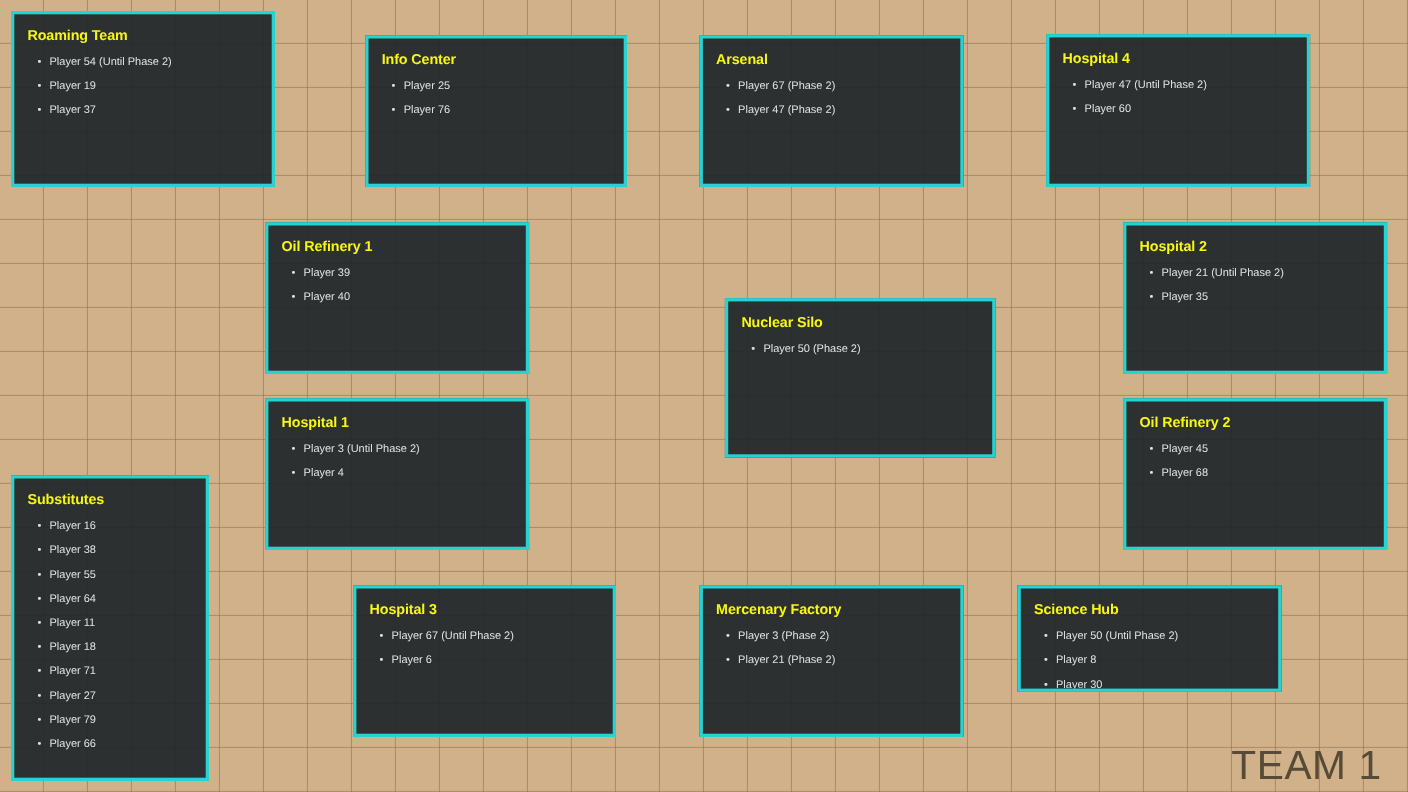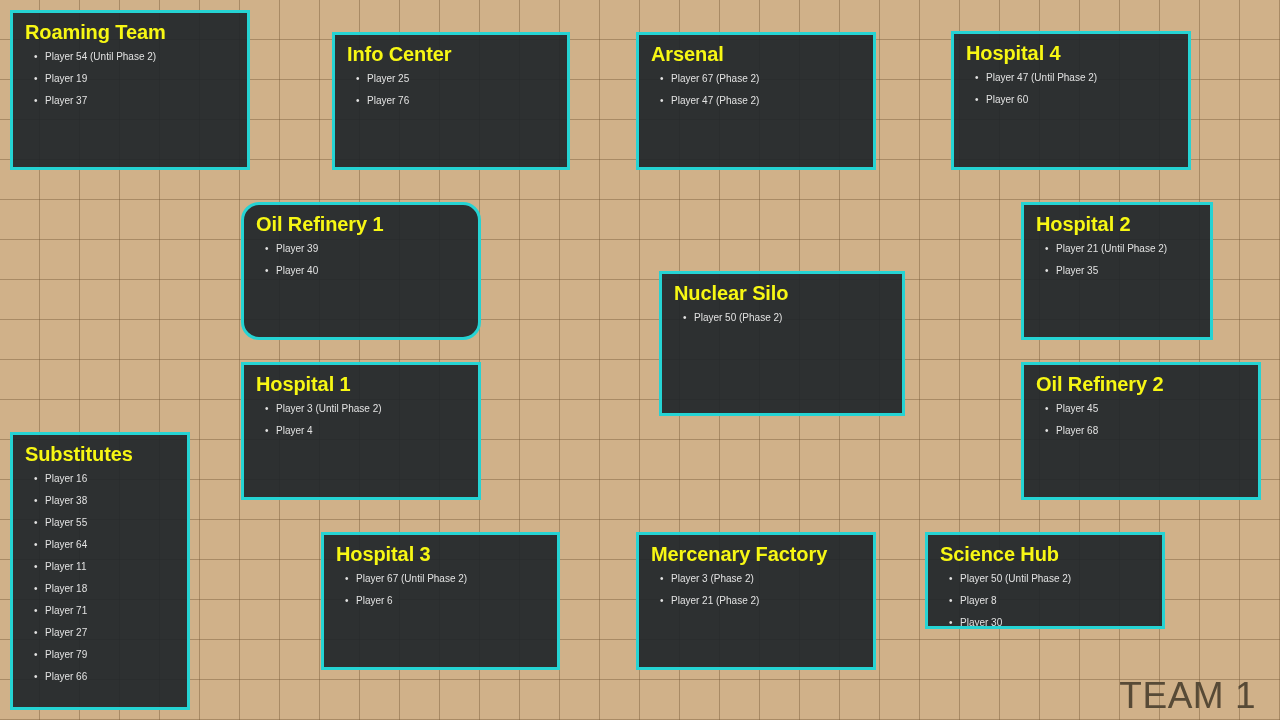--- a/index.html
+++ b/index.html
@@ -23,21 +23,21 @@
   .card {
     position: absolute;
     box-sizing: border-box;
     background: rgba(32, 38, 42, 0.93);
     border: 3px solid #25d3d3;
     padding: 7px 10px 8px 12px;
     overflow: hidden;
   }
   .card-title {
     color: #f7f714;
-    font-size: 20px;
+    font-size: 13px;
     font-weight: bold;
     line-height: 24px;
     margin: 0 0 2px 0;
     letter-spacing: -0.1px;
     white-space: nowrap;
   }
   .card-list {
     list-style: none;
     margin: 0;
     padding: 0 0 0 9px;
@@ -93,28 +93,28 @@
           <li>Player 47 (Phase 2)</li>
         </ul>
       </div>
       <div class="card" style="left: 951px; top: 31px; width: 240px; height: 139px;">
         <div class="card-title">Hospital 4</div>
         <ul class="card-list">
           <li>Player 47 (Until Phase 2)</li>
           <li>Player 60</li>
         </ul>
       </div>
-      <div class="card" style="left: 241px; top: 202px; width: 240px; height: 138px; border-radius: 18px;">
+      <div class="card" style="left: 241px; top: 202px; width: 240px; height: 138px;">
         <div class="card-title">Oil Refinery 1</div>
         <ul class="card-list">
           <li>Player 39</li>
           <li>Player 40</li>
         </ul>
       </div>
-      <div class="card" style="left: 1021px; top: 202px; width: 192px; height: 138px;">
+      <div class="card" style="left: 1021px; top: 202px; width: 240px; height: 138px;">
         <div class="card-title">Hospital 2</div>
         <ul class="card-list">
           <li>Player 21 (Until Phase 2)</li>
           <li>Player 35</li>
         </ul>
       </div>
       <div class="card" style="left: 659px; top: 271px; width: 246px; height: 145px;">
         <div class="card-title">Nuclear Silo</div>
         <ul class="card-list">
           <li>Player 50 (Phase 2)</li>

